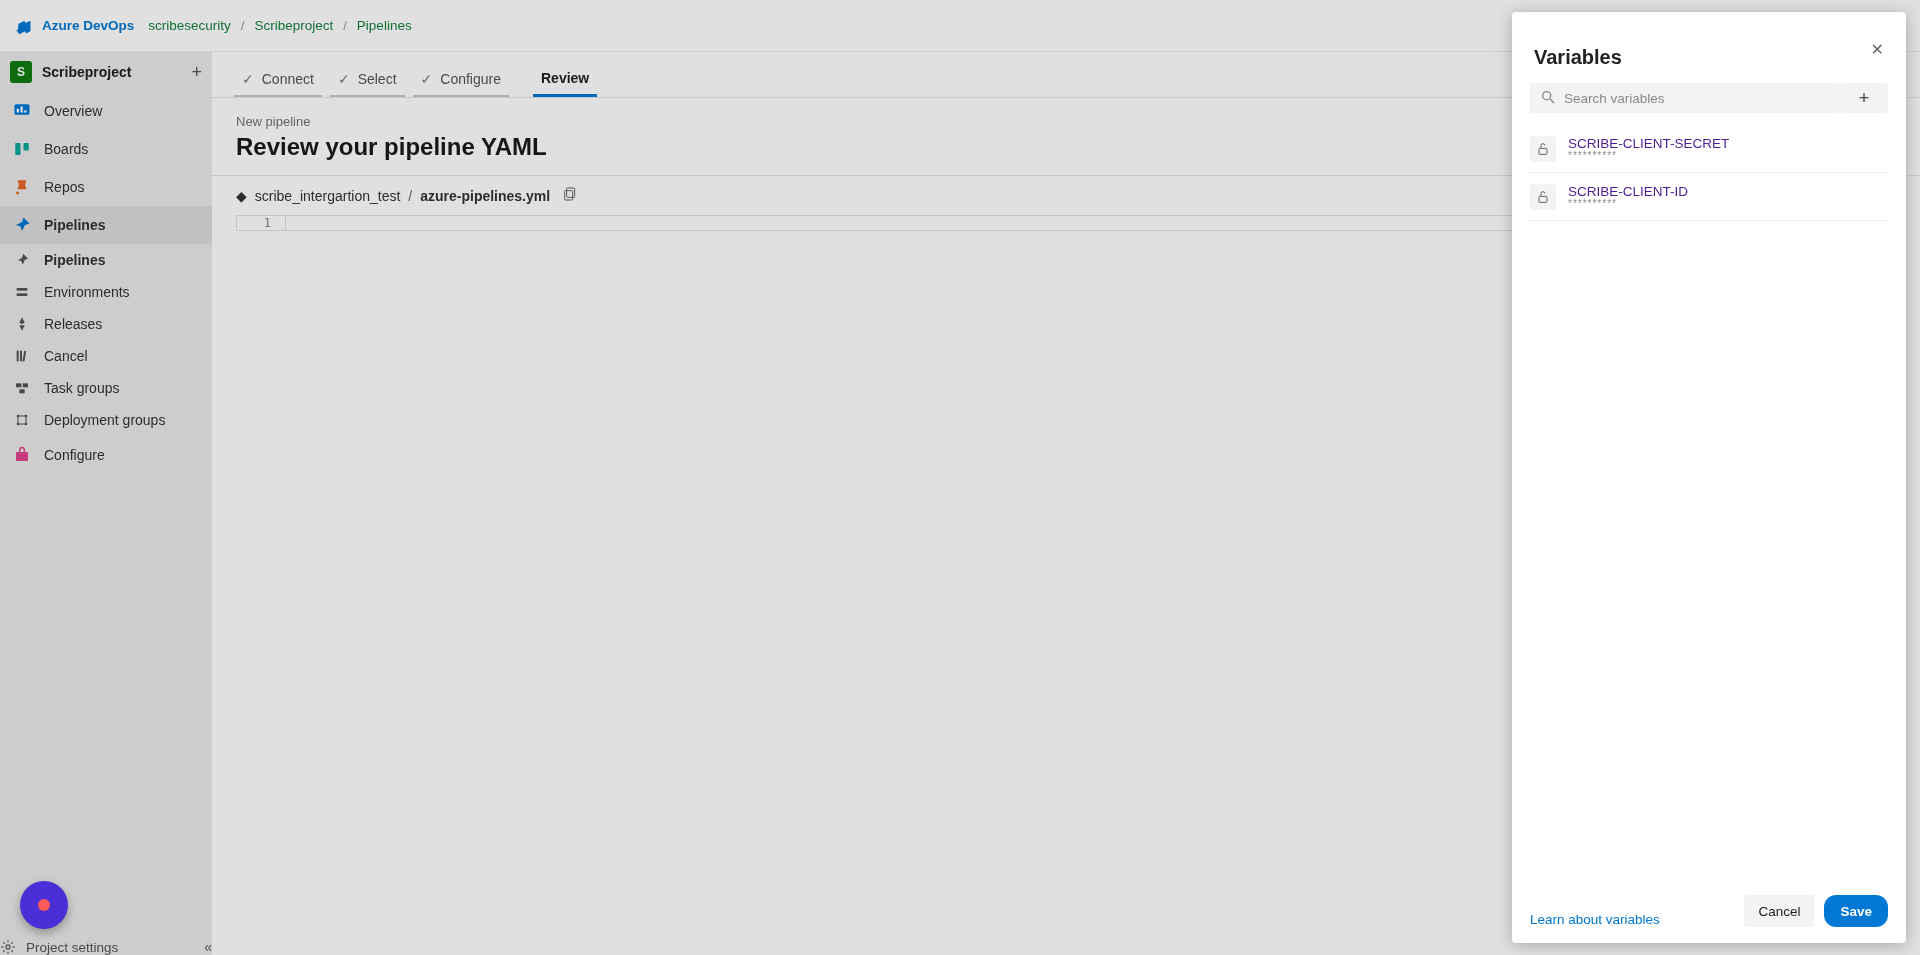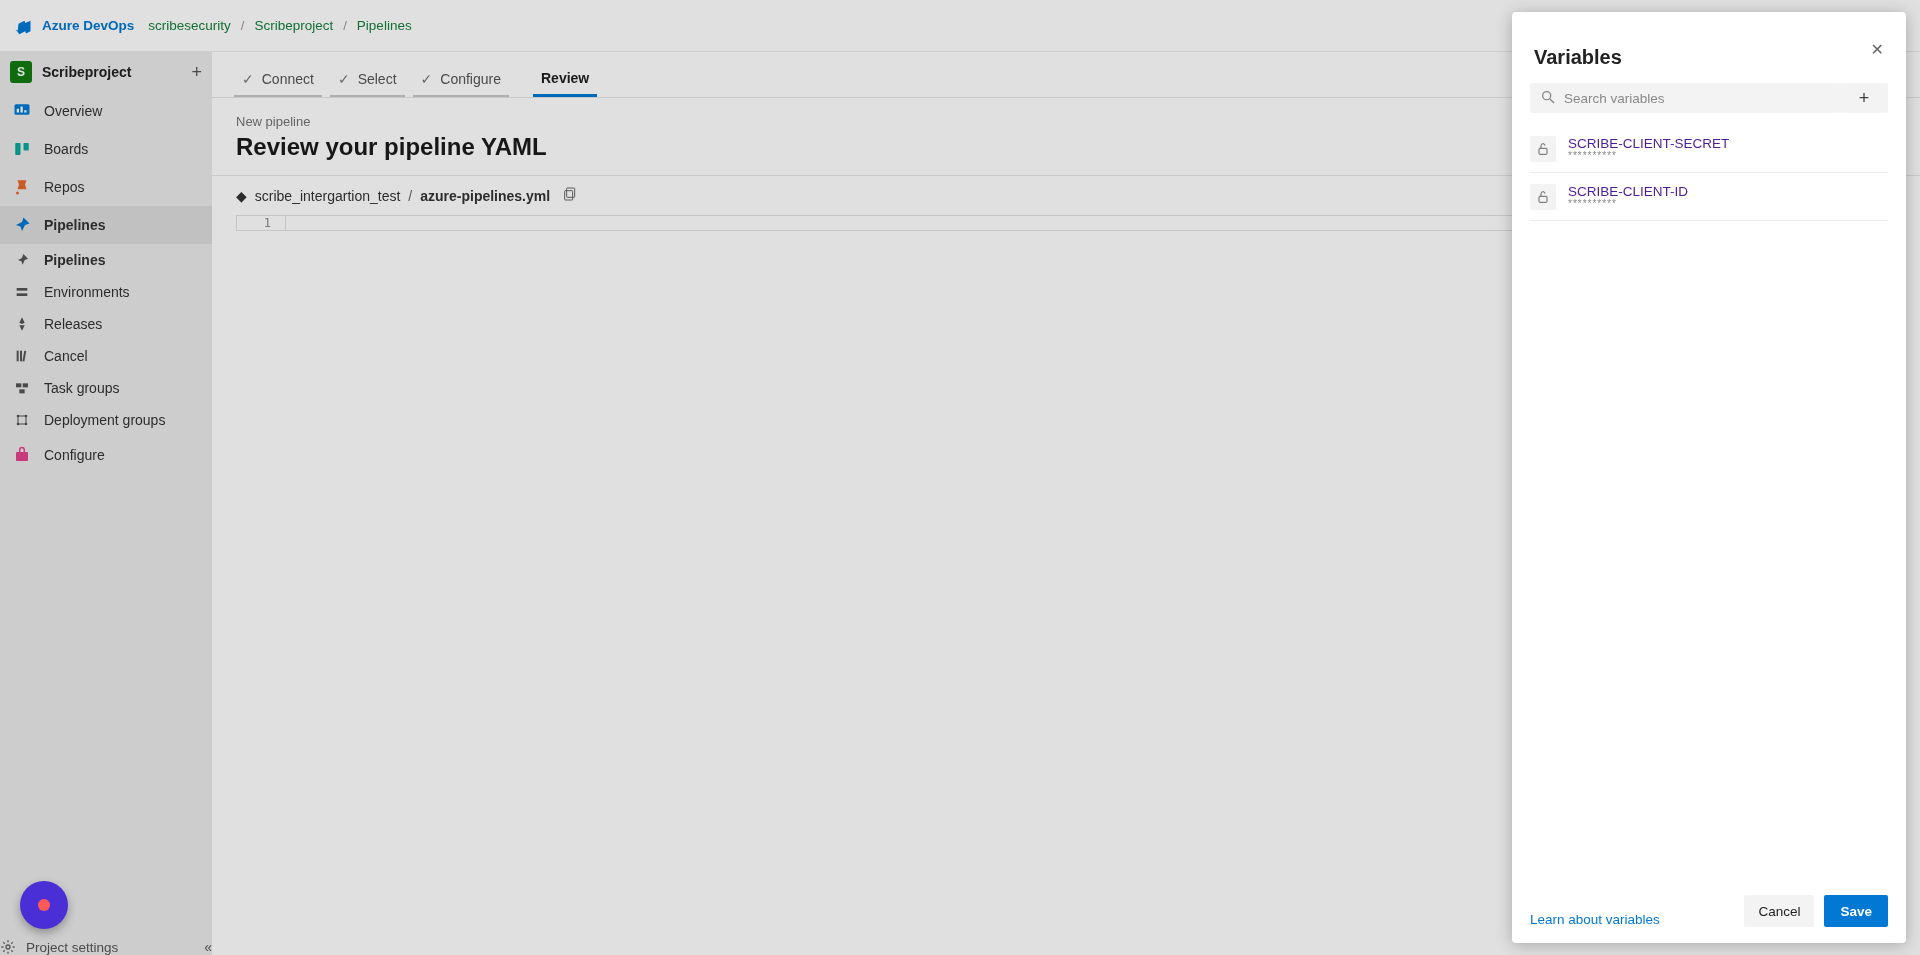--- a/index.html
+++ b/index.html
@@ -80,21 +80,21 @@
 .var-list { padding: 0 18px; }
 .var-item { display:flex; align-items:center; height: 48px; border-bottom: 1px solid #ededed; cursor:pointer; }
 .var-lock { width: 26px; height: 26px; background:#f3f3f3; border-radius:2px; display:flex; align-items:center; justify-content:center; margin-right: 12px; color:#666; font-size:13px; }
 .var-text { display:flex; flex-direction:column; }
 .var-name { font-size: 13.5px; color:#4c1d95; }
 .var-mask { font-size: 10px; color:#888; line-height: 10px; letter-spacing: 1px; }
 
 .panel-footer { margin-top:auto; display:flex; align-items:flex-end; padding: 14px 18px 16px 18px; gap: 10px; }
 .learn-link { color:#0078d4; font-size: 13.5px; flex:1; cursor:pointer; }
 .btn-cancel { background:#f3f3f3; color:#222; height: 32px; padding: 0 14px; border-radius: 2px; font-size: 13.5px; cursor:pointer; display:flex; align-items:center; }
-.btn-save { background:#0078d4; color:#fff; height: 32px; padding: 0 16px; border-radius: 2px; font-size: 13.5px; font-weight:600; cursor:pointer; display:flex; align-items:center; }
+.btn-save { background:#0078d4; color:#fff; height: 32px; padding: 0 16px; border-radius: 12px; font-size: 13.5px; font-weight:600; cursor:pointer; display:flex; align-items:center; }
 
 
 svg.icon18 { width:18px; height:18px; }
 svg.icon16 { width:16px; height:16px; }
 </style>
 </head>
 <body>
 
 <div class="app">
   <div class="dim-overlay"></div>

